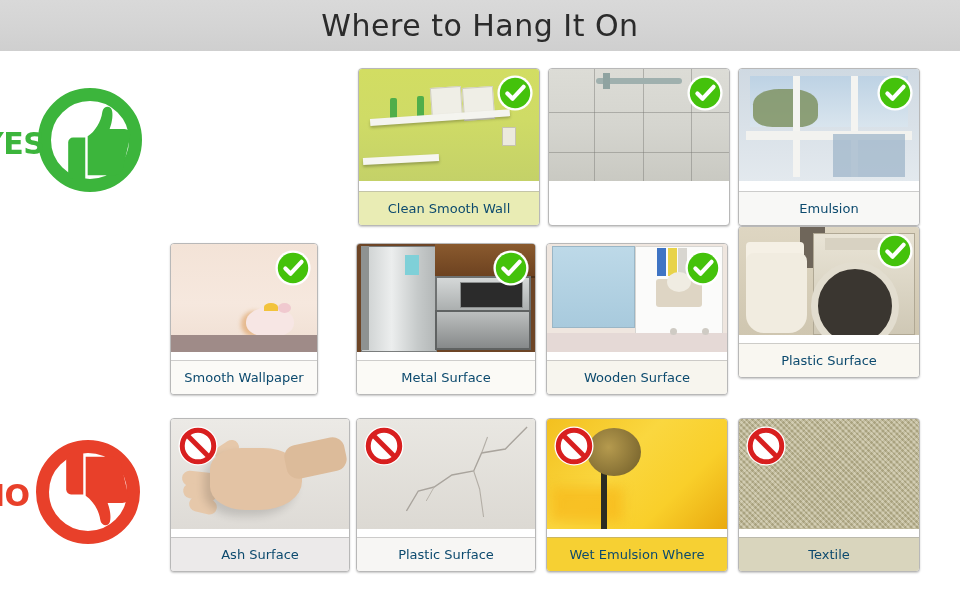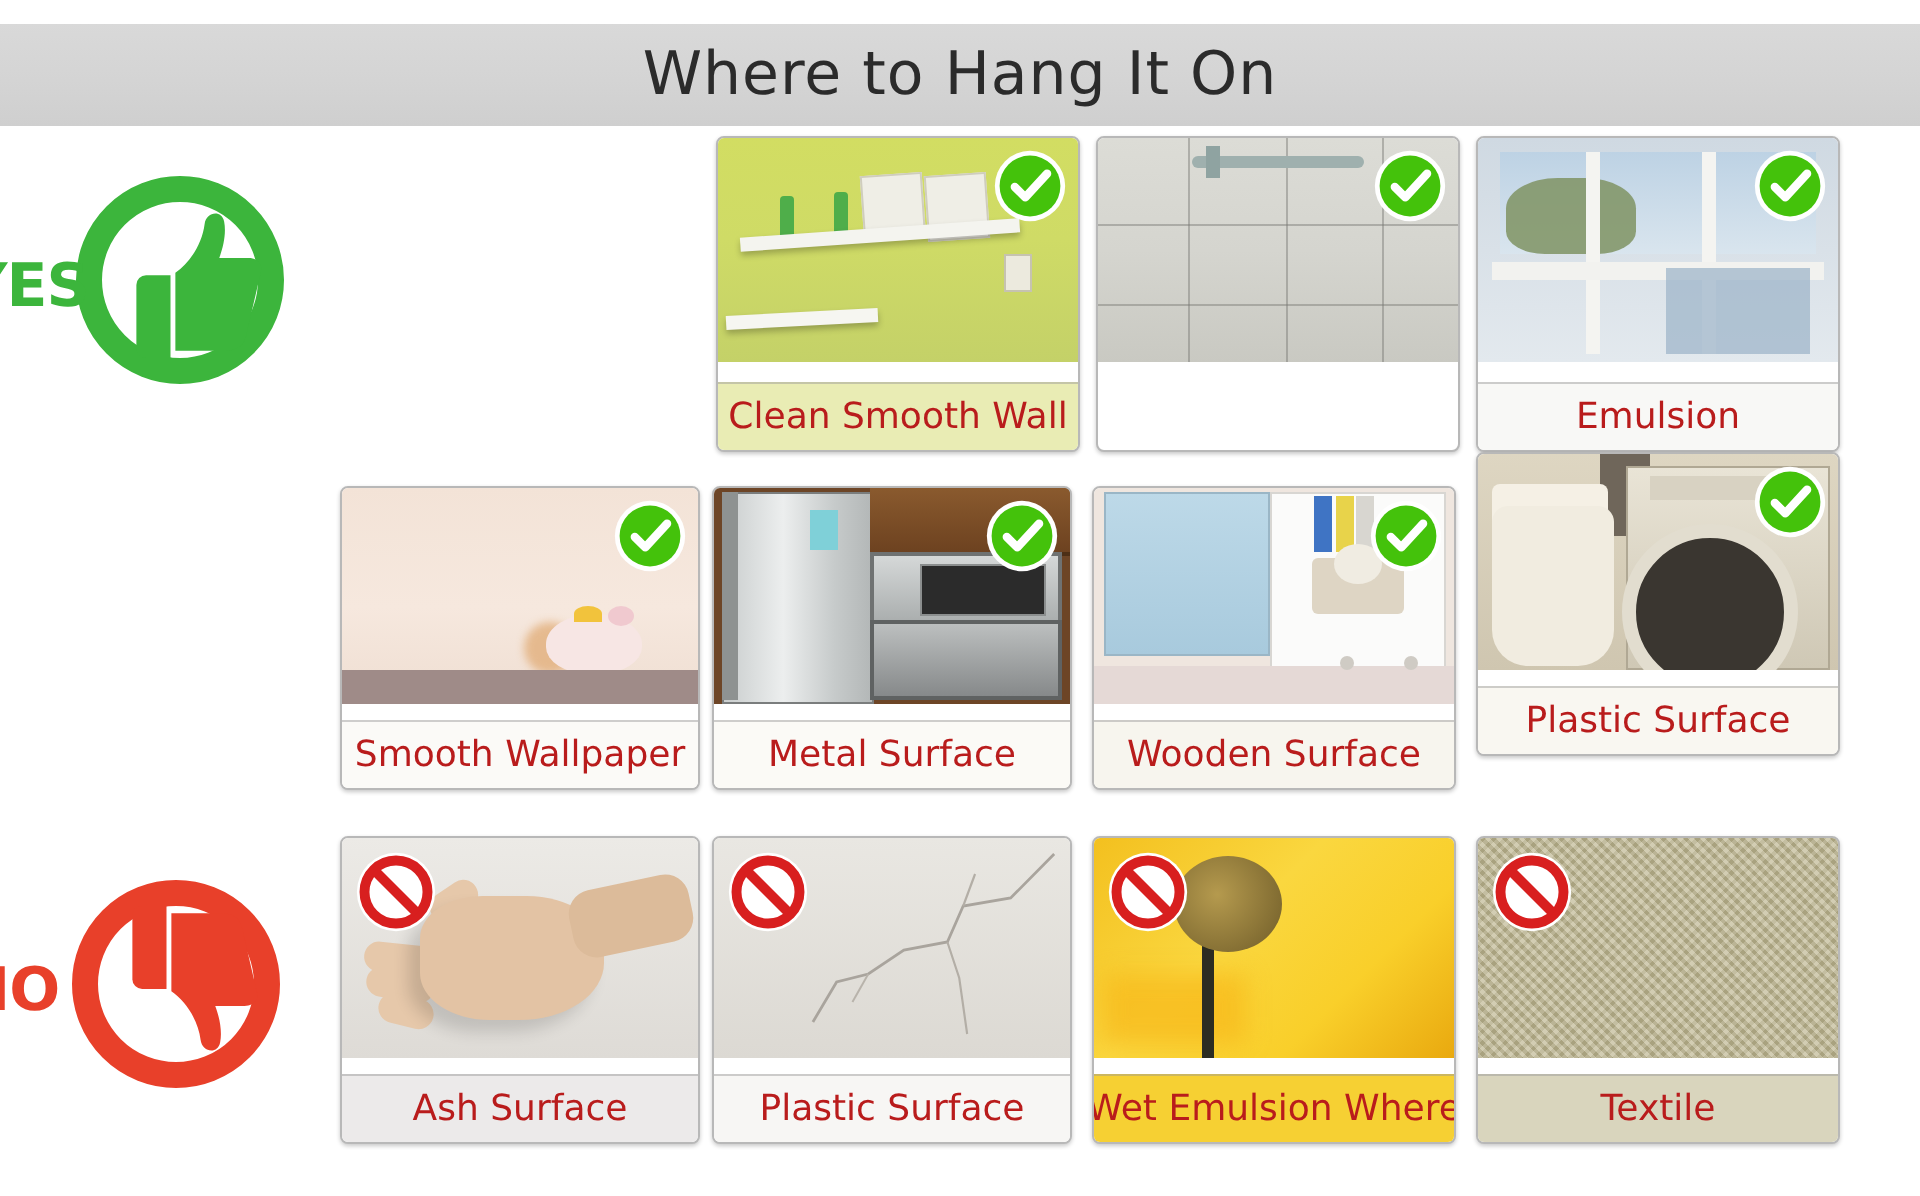--- a/index.html
+++ b/index.html
@@ -11,21 +11,21 @@
     width: 960px;
     height: 598px;
     overflow: hidden;
     font-family: "DejaVu Sans", "Liberation Sans", sans-serif;
     position: relative;
   }
 
   
   .title-bar {
     position: absolute;
-    left: 0; top: 12px;
+    left: 0; top: 0;
     width: 960px; height: 51px;
     background: linear-gradient(to bottom, #d9d9d9 0%, #d4d4d4 55%, #cfcfcf 100%);
     display: flex;
     align-items: center;
     justify-content: center;
   }
   .title-text {
     font-size: 30px;
     font-weight: 400;
     color: #2b2b2b;
@@ -83,22 +83,22 @@
     height: 112px;
     overflow: hidden;
   }
   .card-caption {
     position: absolute;
     left: 0; right: 0; bottom: 0;
     height: 34px;
     display: flex;
     align-items: center;
     justify-content: center;
-    font-size: 18px;
-    color: #b91c1c;
+    font-size: 13px;
+    color: #0c4a6e;
     white-space: nowrap;
     box-sizing: border-box;
     border-top: 1px solid rgba(150,150,150,0.45);
   }
 
   
   .badge-check {
     position: absolute;
     right: 5px; top: 5px;
     width: 38px; height: 38px;
@@ -273,21 +273,21 @@
     </div>
   </div>
   <svg class="badge-check" viewBox="0 0 40 40">
     <circle cx="20" cy="20" r="18.5" fill="#ffffff"></circle>
     <circle cx="20" cy="20" r="16" fill="#44c20b"></circle>
     <path d="M12 20.5 l5.5 5.5 L29 13.5" stroke="#ffffff" stroke-width="4.4" fill="none" stroke-linecap="round" stroke-linejoin="round"></path>
   </svg>
   <div class="card-caption" style="background:#f8f8f6;">Emulsion</div>
 </div>
 
-<div class="card" style="left:170px; top:243px; width:180px; height:152px;">
+<div class="card" style="left:170px; top:243px; width:148px; height:152px;">
   <div class="card-photo" style="height:108px;">
     <div class="scene sc-wp">
       <div class="blur"></div>
         <div class="pig"></div>
         <div class="pig-ear"></div>
         <div class="pig-hat"></div>
       <div class="floor"></div>
     </div>
   </div>
   <svg class="badge-check" viewBox="0 0 40 40">

